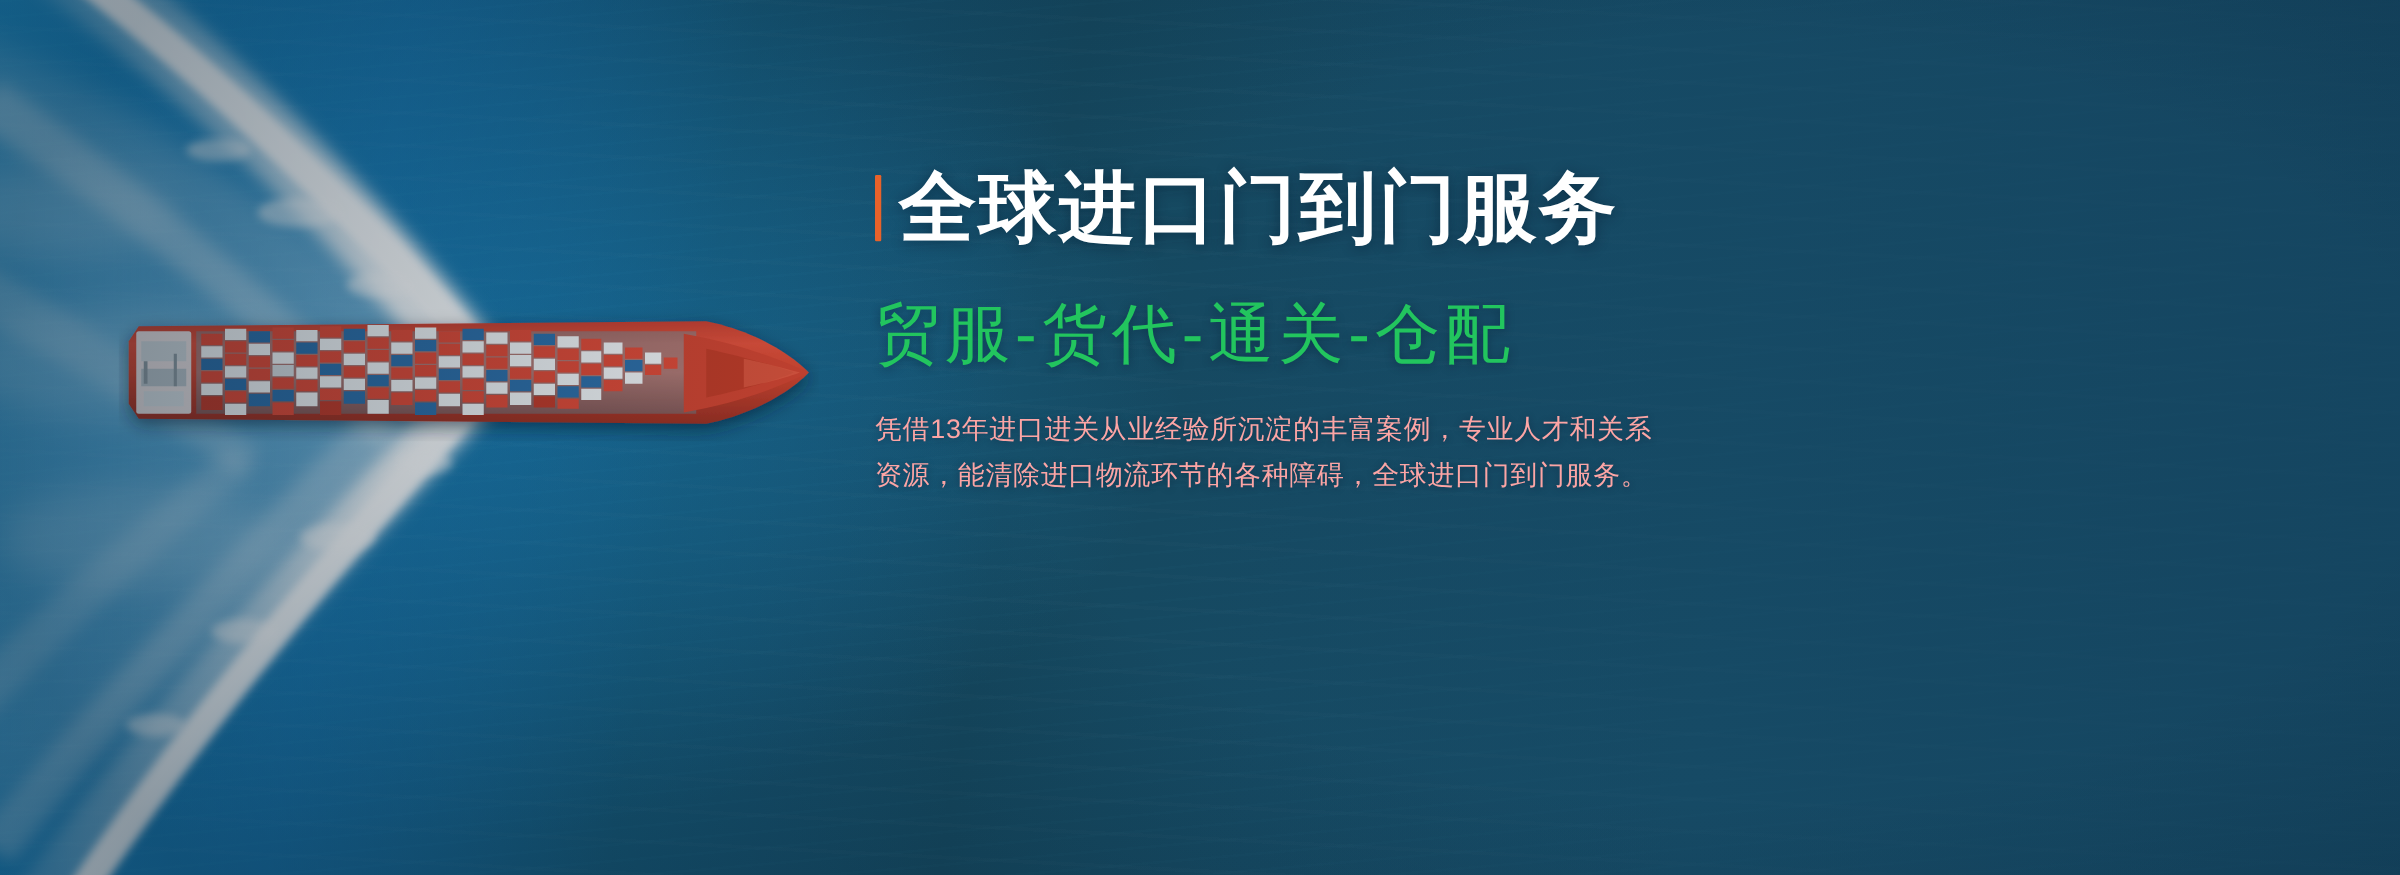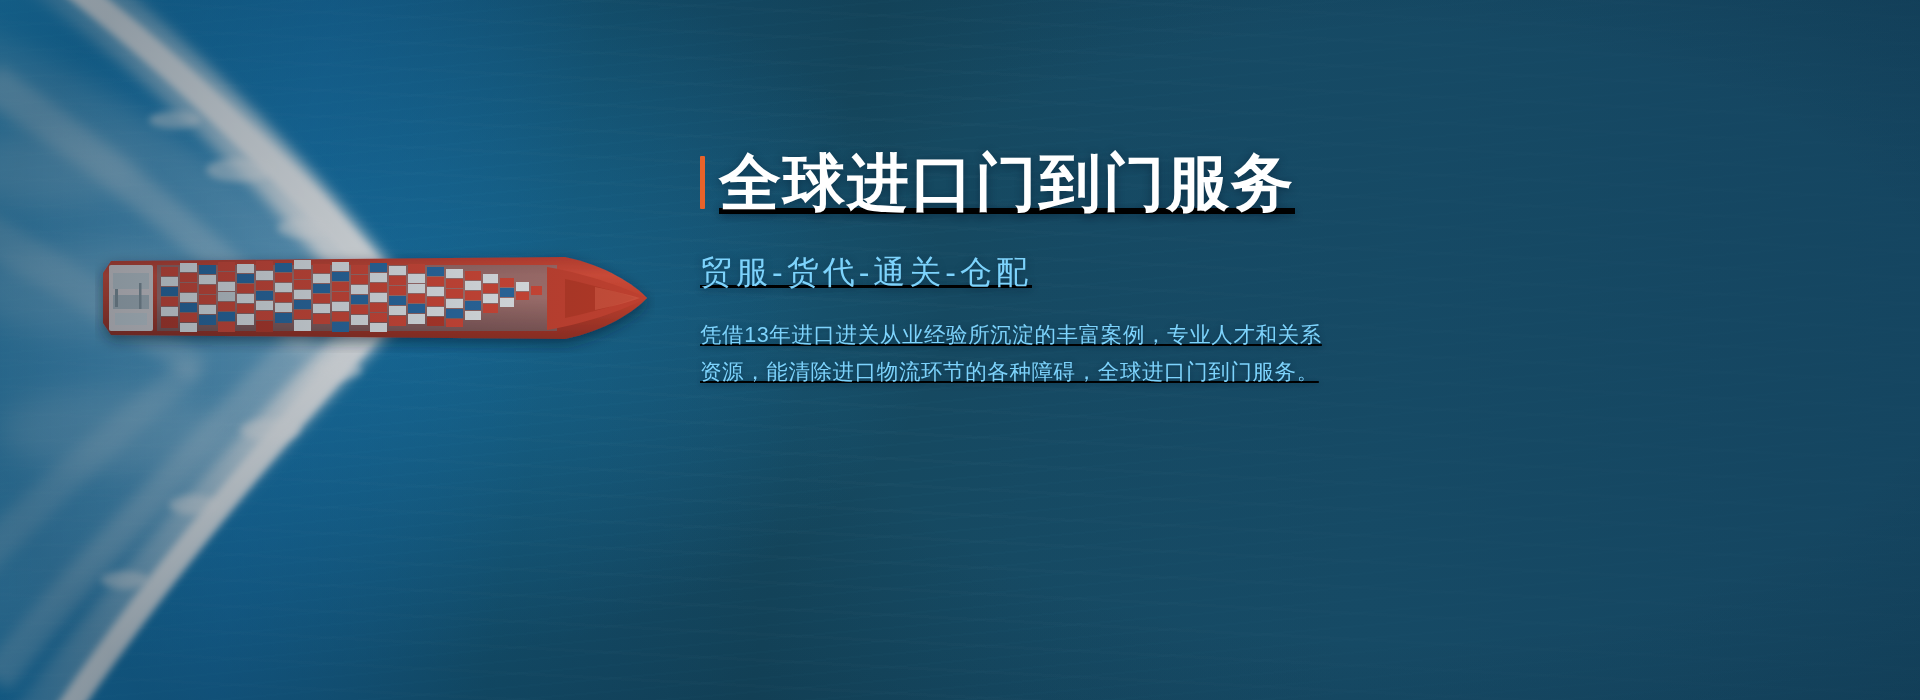--- a/index.html
+++ b/index.html
@@ -48,39 +48,39 @@
 
   
   .wake{position:absolute;left:-60px;top:-40px;width:640px;height:790px;}
   .wake svg{display:block;}
 
   
   .ship{position:absolute;left:95px;top:243px;width:560px;height:110px;}
   .ship svg{display:block;}
 
   
-  .content{position:absolute;left:700px;top:150px;width:760px;text-decoration:underline;}
+  .content{position:absolute;left:700px;top:134px;width:760px;}
 
   .headline-row{display:flex;align-items:stretch;gap:14px;}
   .accent-bar{width:5px;background:#e8622a;flex:0 0 5px;border-radius:1px;
       margin-top:6px;margin-bottom:8px;}
   .headline{
     color:#ffffff;font-size:62px;line-height:1.08;font-weight:700;
     letter-spacing:2px;white-space:nowrap;
     text-shadow:0 2px 10px rgba(0,20,40,.45);
   }
 
   .subhead{
-    margin-top:36px;color:#7dd3fc;font-size:32px;line-height:1.2;
+    margin-top:36px;color:#22c55e;font-size:52px;line-height:1.2;
     letter-spacing:4px;font-weight:400;white-space:nowrap;
     text-shadow:0 1px 8px rgba(0,20,40,.4);
   }
 
   .body{
-    margin-top:26px;color:#7dd3fc;font-size:21.5px;line-height:1.72;
+    margin-top:26px;color:#fca5a5;font-size:21.5px;line-height:1.72;
     letter-spacing:.6px;font-weight:400;max-width:720px;
     text-shadow:0 1px 6px rgba(0,20,40,.4);
   }
   .body-line{display:block;white-space:nowrap;}
 </style>
 </head>
 <body>
 
 <div class="stage">
 

